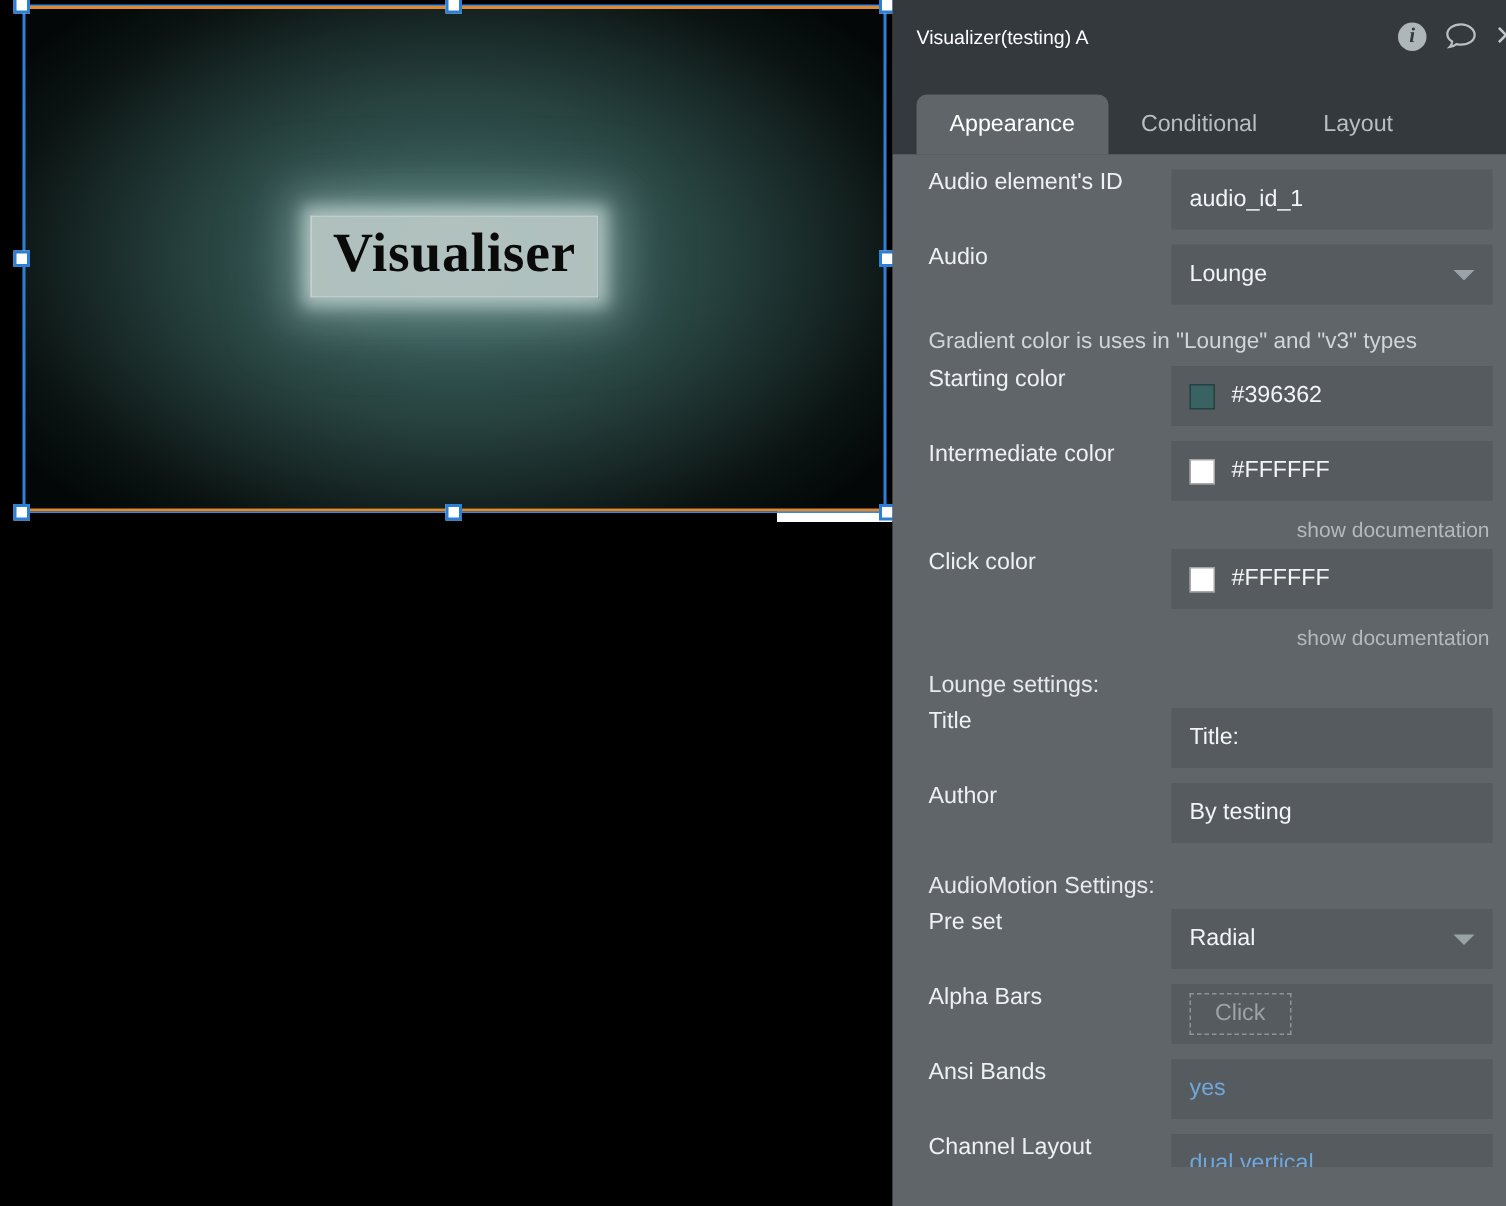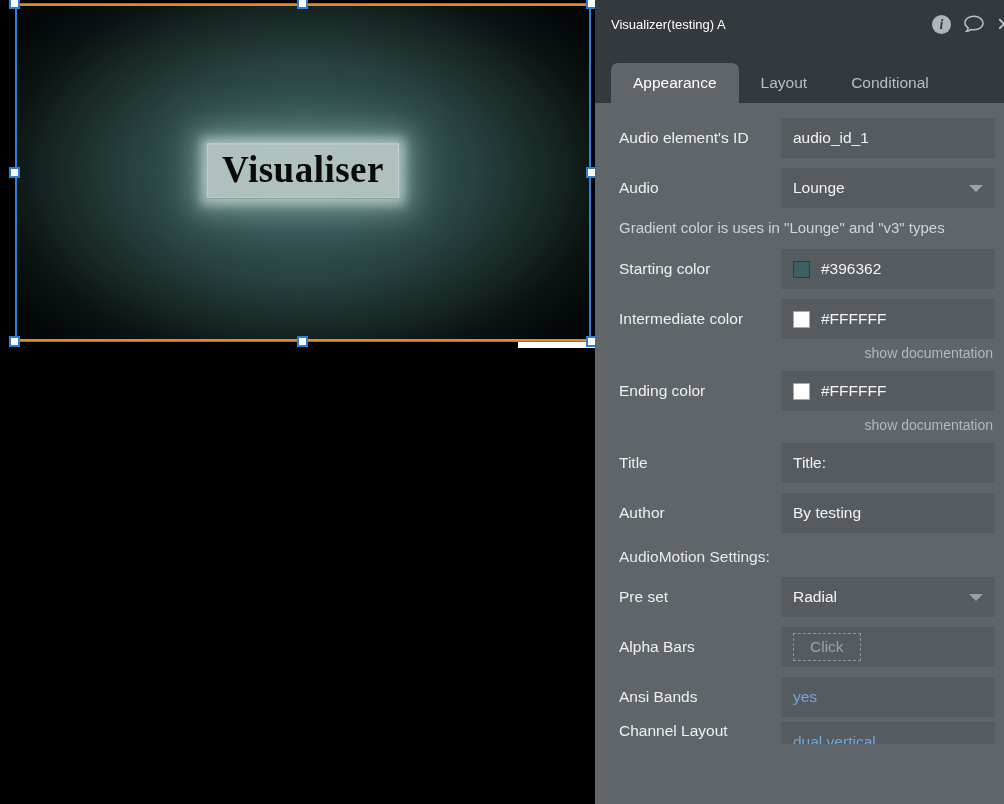--- a/index.html
+++ b/index.html
@@ -219,21 +219,20 @@
     position: relative;
     height: calc(804px - 48px - 55px);
     background: #5f6569;
     padding-top: 10px;
     box-sizing: border-box;
     overflow: hidden;
   }
 
   .row {
     display: flex;
-    align-items: center;
     min-height: 50px;
     padding: 0 9px 0 24px;
     box-sizing: border-box;
   }
   .row-label {
     width: 162px;
     flex: 0 0 162px;
     color: #eef1f2;
     font-size: 15.5px;
     white-space: nowrap;
@@ -351,22 +350,22 @@
           <svg width="22" height="20" viewBox="0 0 22 20" aria-hidden="true">
             <path d="M11 2.2C5.9 2.2 1.9 5.1 1.9 8.7c0 2 1.2 3.8 3.2 5 0 1.3-.6 2.6-1.6 3.6 1.8-.2 3.4-1 4.5-1.9 1 .2 2 .4 3 .4 5.1 0 9.1-2.9 9.1-6.5S16.1 2.2 11 2.2z" fill="none" stroke="#b9c0c4" stroke-width="1.5"></path>
           </svg>
         </span>
         <span class="hdr-icon icon-close">×</span>
       </div>
     </div>
 
     <div id="tabbar">
       <div class="tab active">Appearance</div>
+      <div class="tab">Conditional</div>
       <div class="tab">Layout</div>
-      <div class="tab">Conditional</div>
     </div>
 
     <div id="panel-body">
 
       <div class="row">
         <div class="row-label">Audio element's ID</div>
         <div class="field">audio_id_1</div>
       </div>
 
       <div class="row">
@@ -391,29 +390,30 @@
         <div class="row-label">Intermediate color</div>
         <div class="field">
           <span class="swatch" id="sw-mid" style="background: rgb(255, 255, 255);"></span>
           <span>#FFFFFF</span>
         </div>
       </div>
 
       <div class="doc-link">show documentation</div>
 
       <div class="row">
-        <div class="row-label">Ending color</div>
+        <div class="row-label">Click color</div>
         <div class="field">
           <span class="swatch" id="sw-end" style="background: rgb(255, 255, 255);"></span>
           <span>#FFFFFF</span>
         </div>
       </div>
 
       <div class="doc-link">show documentation</div>
 
+      <div class="section-head">Lounge settings:</div>
 
       <div class="row">
         <div class="row-label">Title</div>
         <div class="field">Title:</div>
       </div>
 
       <div class="row">
         <div class="row-label">Author</div>
         <div class="field">By testing</div>
       </div>

